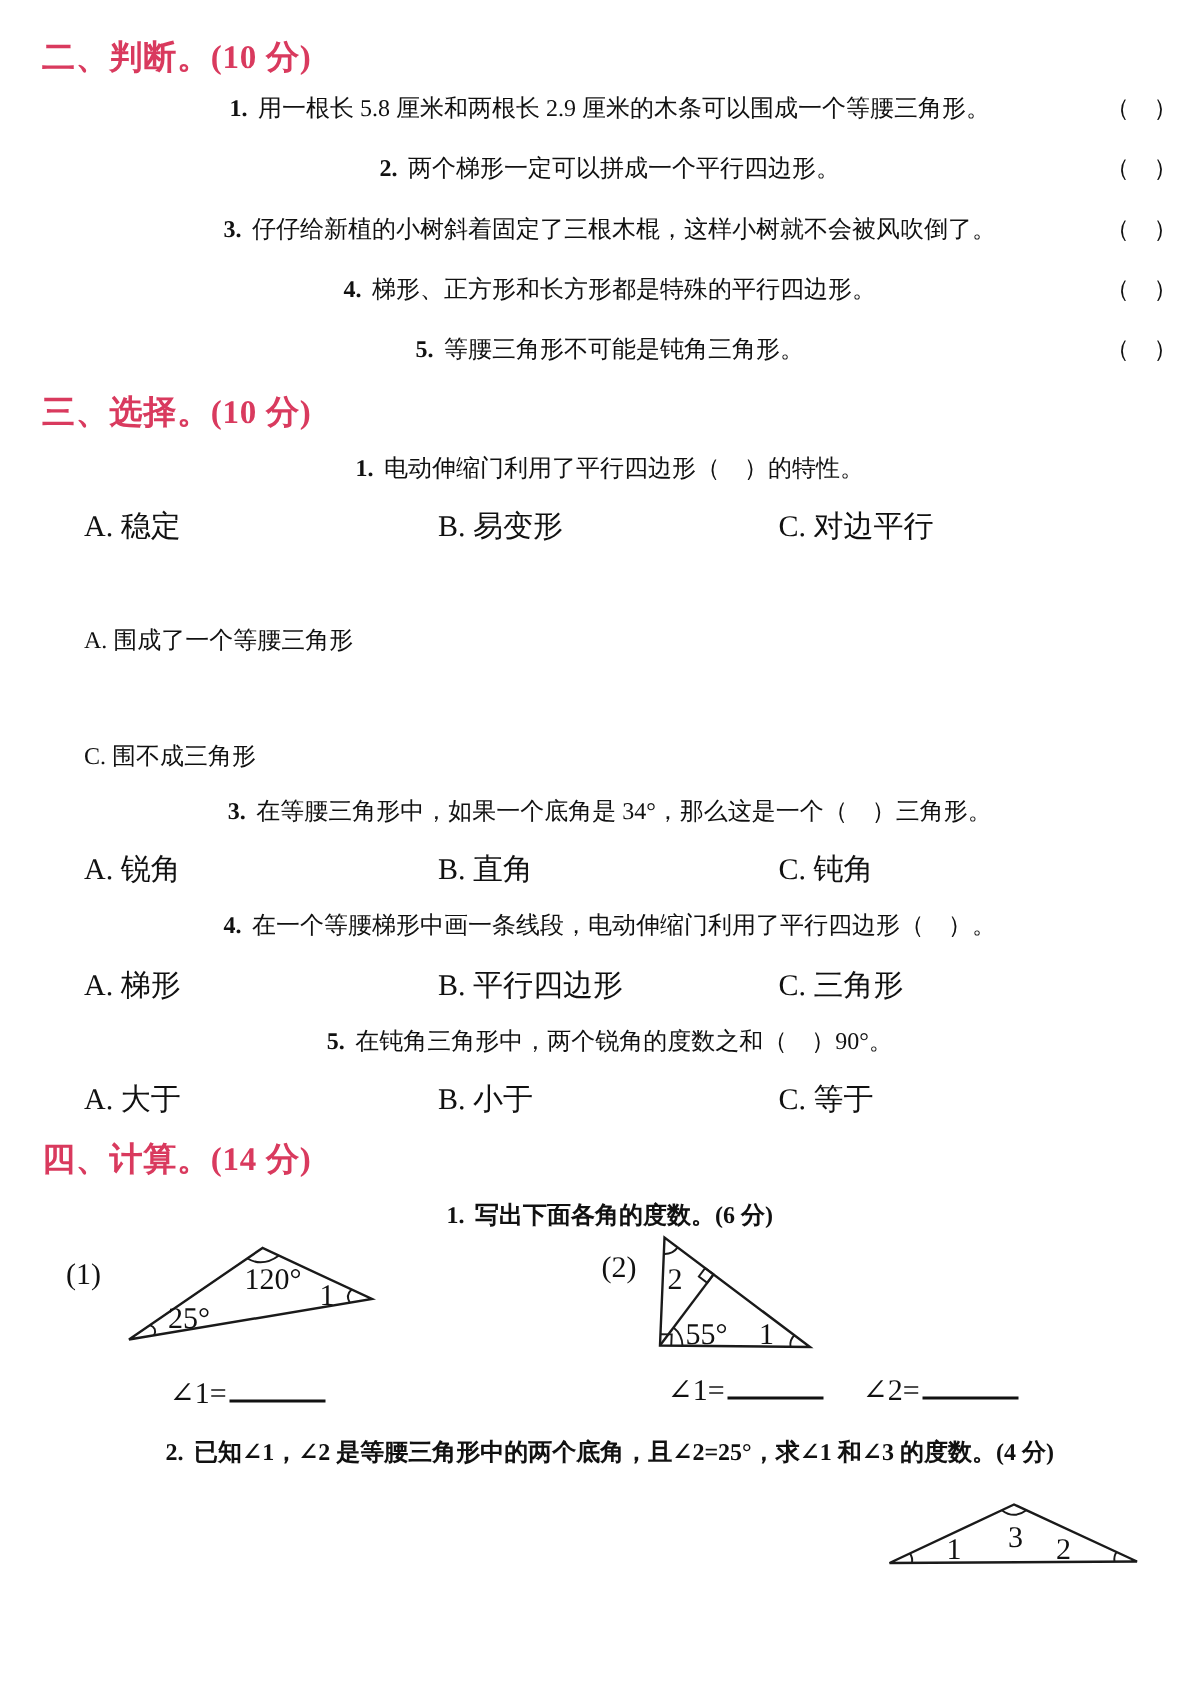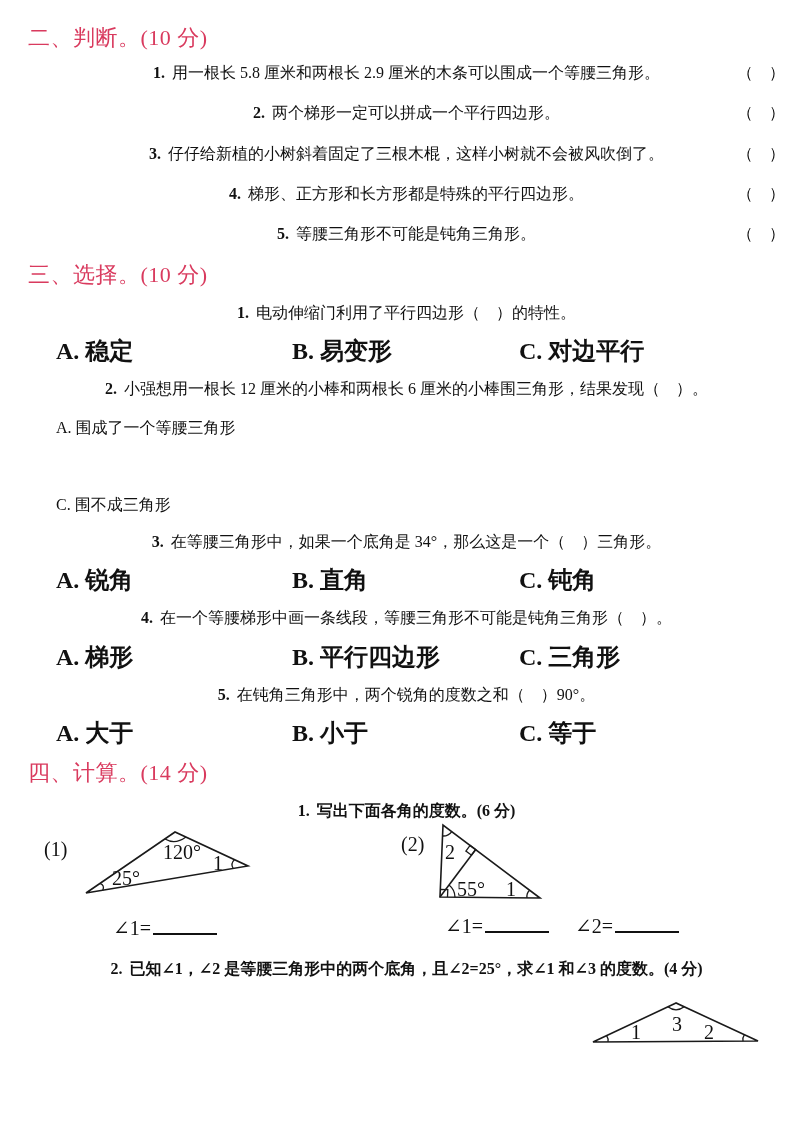--- a/index.html
+++ b/index.html
@@ -2,31 +2,31 @@
 <html><head>
 <meta charset="utf-8">
 <style>
   html,body { margin:0; padding:0; background:#ffffff; }
   .page {
     position:relative; width:793px; height:1122px; background:#ffffff;
     font-family:"Liberation Serif","DejaVu Serif","DejaVu Sans",serif;
     color:#111111; overflow:hidden;
   }
   .sec-header {
-    position:absolute; left:28px; font-size:22px; font-weight:normal;
+    position:absolute; left:28px; font-size:22px; font-weight:bold;
     color:#d93a5e; white-space:nowrap; letter-spacing:0.5px;
   }
   .q {
     position:absolute; left:28px; right:8px; font-size:16px;
     white-space:nowrap; line-height:26px;text-align:center;
   }
   .q .qnum { font-weight:bold; margin-right:7px; }
   .q .bracket { position:absolute; right:0; top:0; }
   .q.bold .qtext { font-weight:bold; }
-  .optrow { position:absolute; left:0; width:100%; height:26px; font-size:24px; line-height:26px;font-weight:bold; }
+  .optrow { position:absolute; left:0; width:100%; height:26px; font-size:20px; line-height:26px; }
   .optrow .optA { position:absolute; left:56px; white-space:nowrap; }
   .optrow .optB { position:absolute; left:292px; white-space:nowrap; }
   .optrow .optC { position:absolute; left:519px; white-space:nowrap; }
   .stackopt { position:absolute; left:56px; font-size:16px; white-space:nowrap; line-height:26px; }
   .ans { position:absolute; font-size:20px; white-space:nowrap; }
   .blank {
     display:inline-block; width:64px; height:5px;
     border-bottom:2px solid #111; margin-left:2px;
   }
   svg.fig { position:absolute; }
@@ -66,37 +66,34 @@
 
   <div class="q" style="top:300px">
     <span class="qnum">1.</span><span class="qtext">电动伸缩门利用了平行四边形（　）的特性。</span>
   </div>
   <div class="optrow" style="top:338px">
     <span class="optA">A. 稳定</span>
     <span class="optB">B. 易变形</span>
     <span class="optC">C. 对边平行</span>
   </div>
 
-  <div class="q" style="top:376px">
-    <span class="qnum">2.</span><span class="qtext">小强想用一根长 12 厘米的小棒和两根长 6 厘米的小棒围三角形，结果发现（　）。</span>
-  </div>
   <div class="stackopt" style="top:415px">A. 围成了一个等腰三角形</div>
   <div class="stackopt" style="top:492px">C. 围不成三角形</div>
 
   <div class="q" style="top:529px">
     <span class="qnum">3.</span><span class="qtext">在等腰三角形中，如果一个底角是 34°，那么这是一个（　）三角形。</span>
   </div>
   <div class="optrow" style="top:567px">
     <span class="optA">A. 锐角</span>
     <span class="optB">B. 直角</span>
     <span class="optC">C. 钝角</span>
   </div>
 
   <div class="q" style="top:605px">
-    <span class="qnum">4.</span><span class="qtext">在一个等腰梯形中画一条线段，等腰三角形不可能是钝角三角形（　）。</span>
+    <span class="qnum">4.</span><span class="qtext">在一个等腰梯形中画一条线段，电动伸缩门利用了平行四边形（　）。</span>
   </div>
   <div class="optrow" style="top:644px">
     <span class="optA">A. 梯形</span>
     <span class="optB">B. 平行四边形</span>
     <span class="optC">C. 三角形</span>
   </div>
 
   <div class="q" style="top:682px">
     <span class="qnum">5.</span><span class="qtext">在钝角三角形中，两个锐角的度数之和（　）90°。</span>
   </div>

